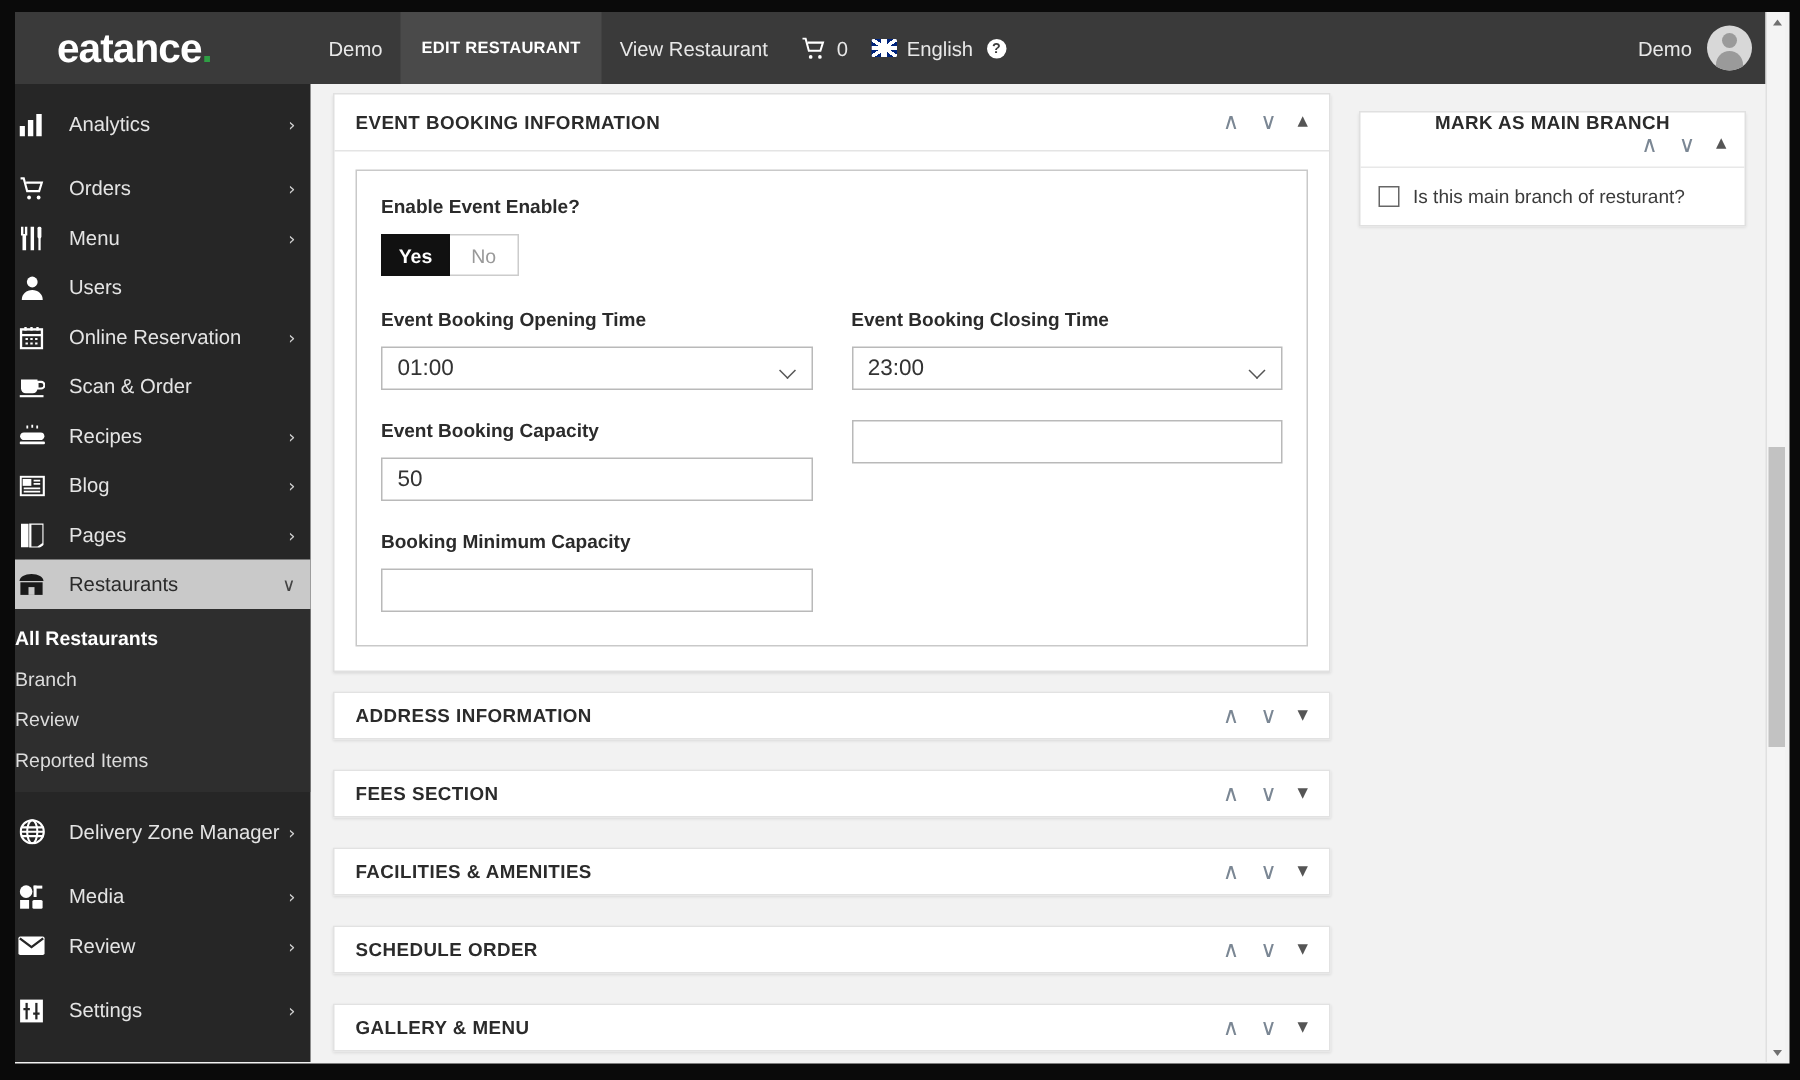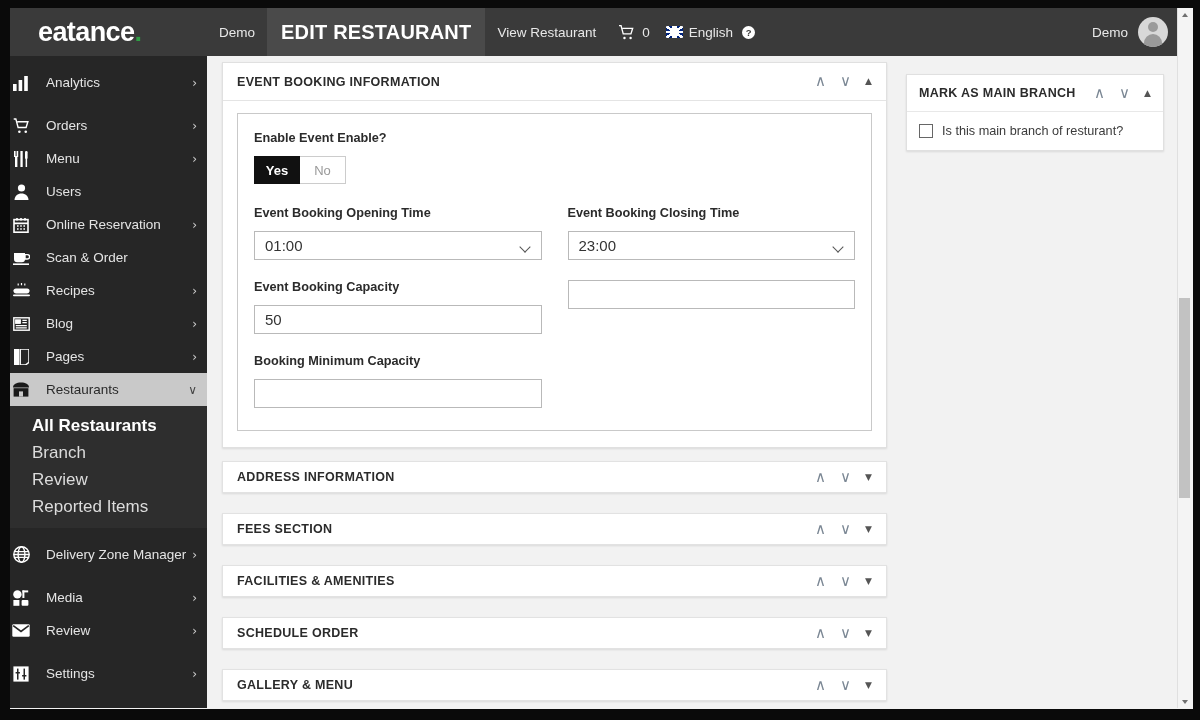--- a/index.html
+++ b/index.html
@@ -32,21 +32,21 @@
     background: #3a3a3a;
   }
   .logo .dot { color: #2f9e44; font-size: 27px; }
   .navitem {
     height: 48px; display: flex; align-items: center;
     padding: 0 12px; color: #e8e8e8; font-size: 13.5px;
     white-space: nowrap;
   }
   .navitem.active {
     background: #4a4a4a; color: #fff; font-weight: bold;
-    font-size: 20px; letter-spacing: .2px;
+    font-size: 11px; letter-spacing: .2px;
     padding: 0 14px;
   }
   .navright { margin-left: auto; display: flex; align-items: center; padding-right: 12px; }
   .cart { display: flex; align-items: center; gap: 7px; color: #e8e8e8; font-size: 13.5px; padding: 0 10px; }
   .lang { display: flex; align-items: center; gap: 6px; color: #e8e8e8; font-size: 13.5px; padding: 0 6px; }
   .flag { width: 17px; height: 12px; display: inline-block; position: relative; border-radius: 1px; overflow: hidden; background: #00247d; }
   .flag::before {
     content: ""; position: absolute; inset: 0;
     background:
       linear-gradient(to bottom right, transparent calc(50% - 1.2px), #fff calc(50% - 1.2px), #fff calc(50% + 1.2px), transparent calc(50% + 1.2px)),
@@ -107,21 +107,21 @@
     font-family: "DejaVu Sans", sans-serif;
   }
   .side-item.active {
     background: #c9c9c9; color: #2a2a2a;
   }
   .side-item.active .ico { color: #1a1a1a; }
   .side-item.active .chev { color: #444; }
   .submenu { background: #2e2e2e; padding: 6px 0 8px 0; }
   .sub-item {
     height: 27px; display: flex; align-items: center;
-    padding-left: 22px; color: #dcdcdc; font-size: 17px;
+    color: #dcdcdc; font-size: 13px;
   }
   .sub-item.current { color: #fff; font-weight: bold; }
 
   svg.i { display: block; }
 
   
   .content {
     position: absolute; left: 207px; top: 56px;
     width: 973px; height: 652px;
     background: #f2f2f2;
@@ -188,21 +188,21 @@
 
   .sec-head {
     background: #fff; border: 1px solid #e2e2e2;
     box-shadow: 0 1px 2px rgba(0,0,0,.10);
     height: 32px; display: flex; align-items: center;
     padding: 0 14px; margin-bottom: 20px;
   }
 
   
   .rpanel { background: #fff; border: 1px solid #e0e0e0; box-shadow: 0 1px 2px rgba(0,0,0,.10); }
-  .rpanel-head { display: flex; align-items: center; height: 37px; padding: 0 12px; border-bottom: 1px solid #e8e8e8; }
+  .rpanel-head { display: flex; align-items: center; height: 37px; padding: 0 12px; border-bottom: 1px solid #e8e8e8; flex-direction: column; }
   .rpanel-title { font-size: 12.5px; font-weight: bold; color: #2b2b2b; letter-spacing: .3px; }
   .rpanel-body { padding: 12px; display: flex; align-items: center; gap: 9px; }
   .cbox { width: 14px; height: 14px; border: 1.4px solid #666; background: #fff; }
   .cbox-label { font-size: 12.7px; color: #3b3b3b; }
 
   
   .scrollbar {
     position: absolute; right: 10px; top: 8px;
     width: 13px; height: 700px;
     background: #f4f4f4; border-left: 1px solid #e0e0e0;

